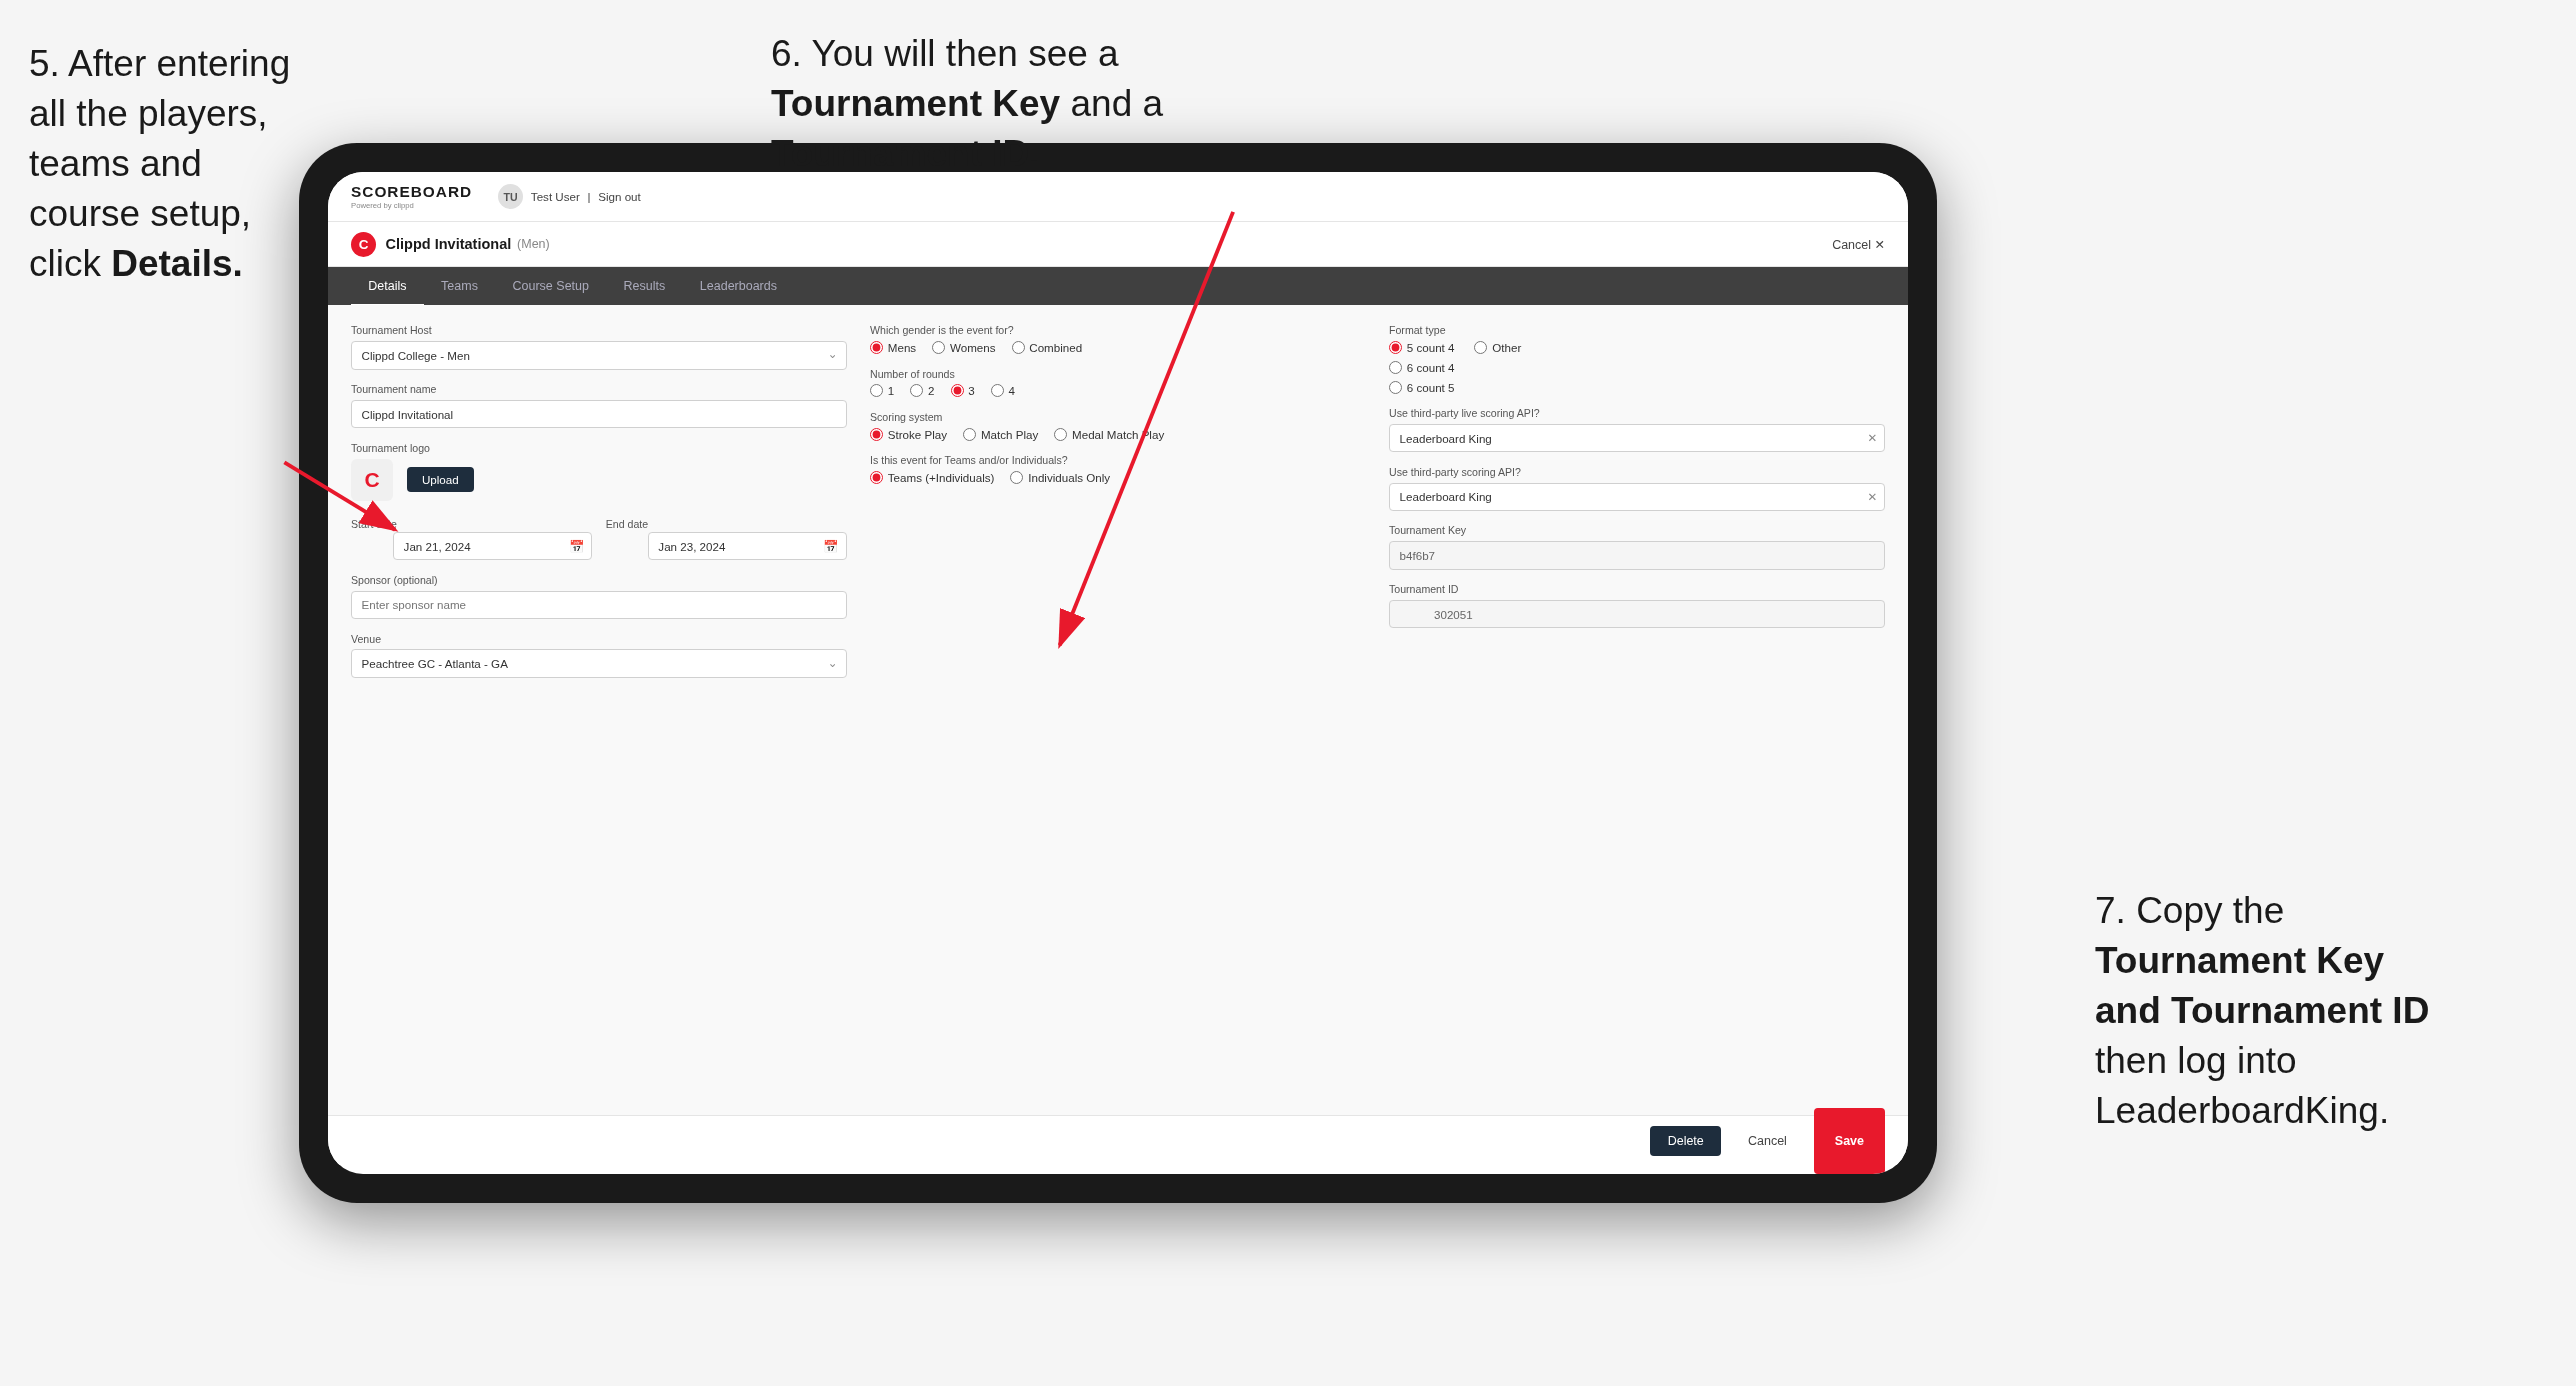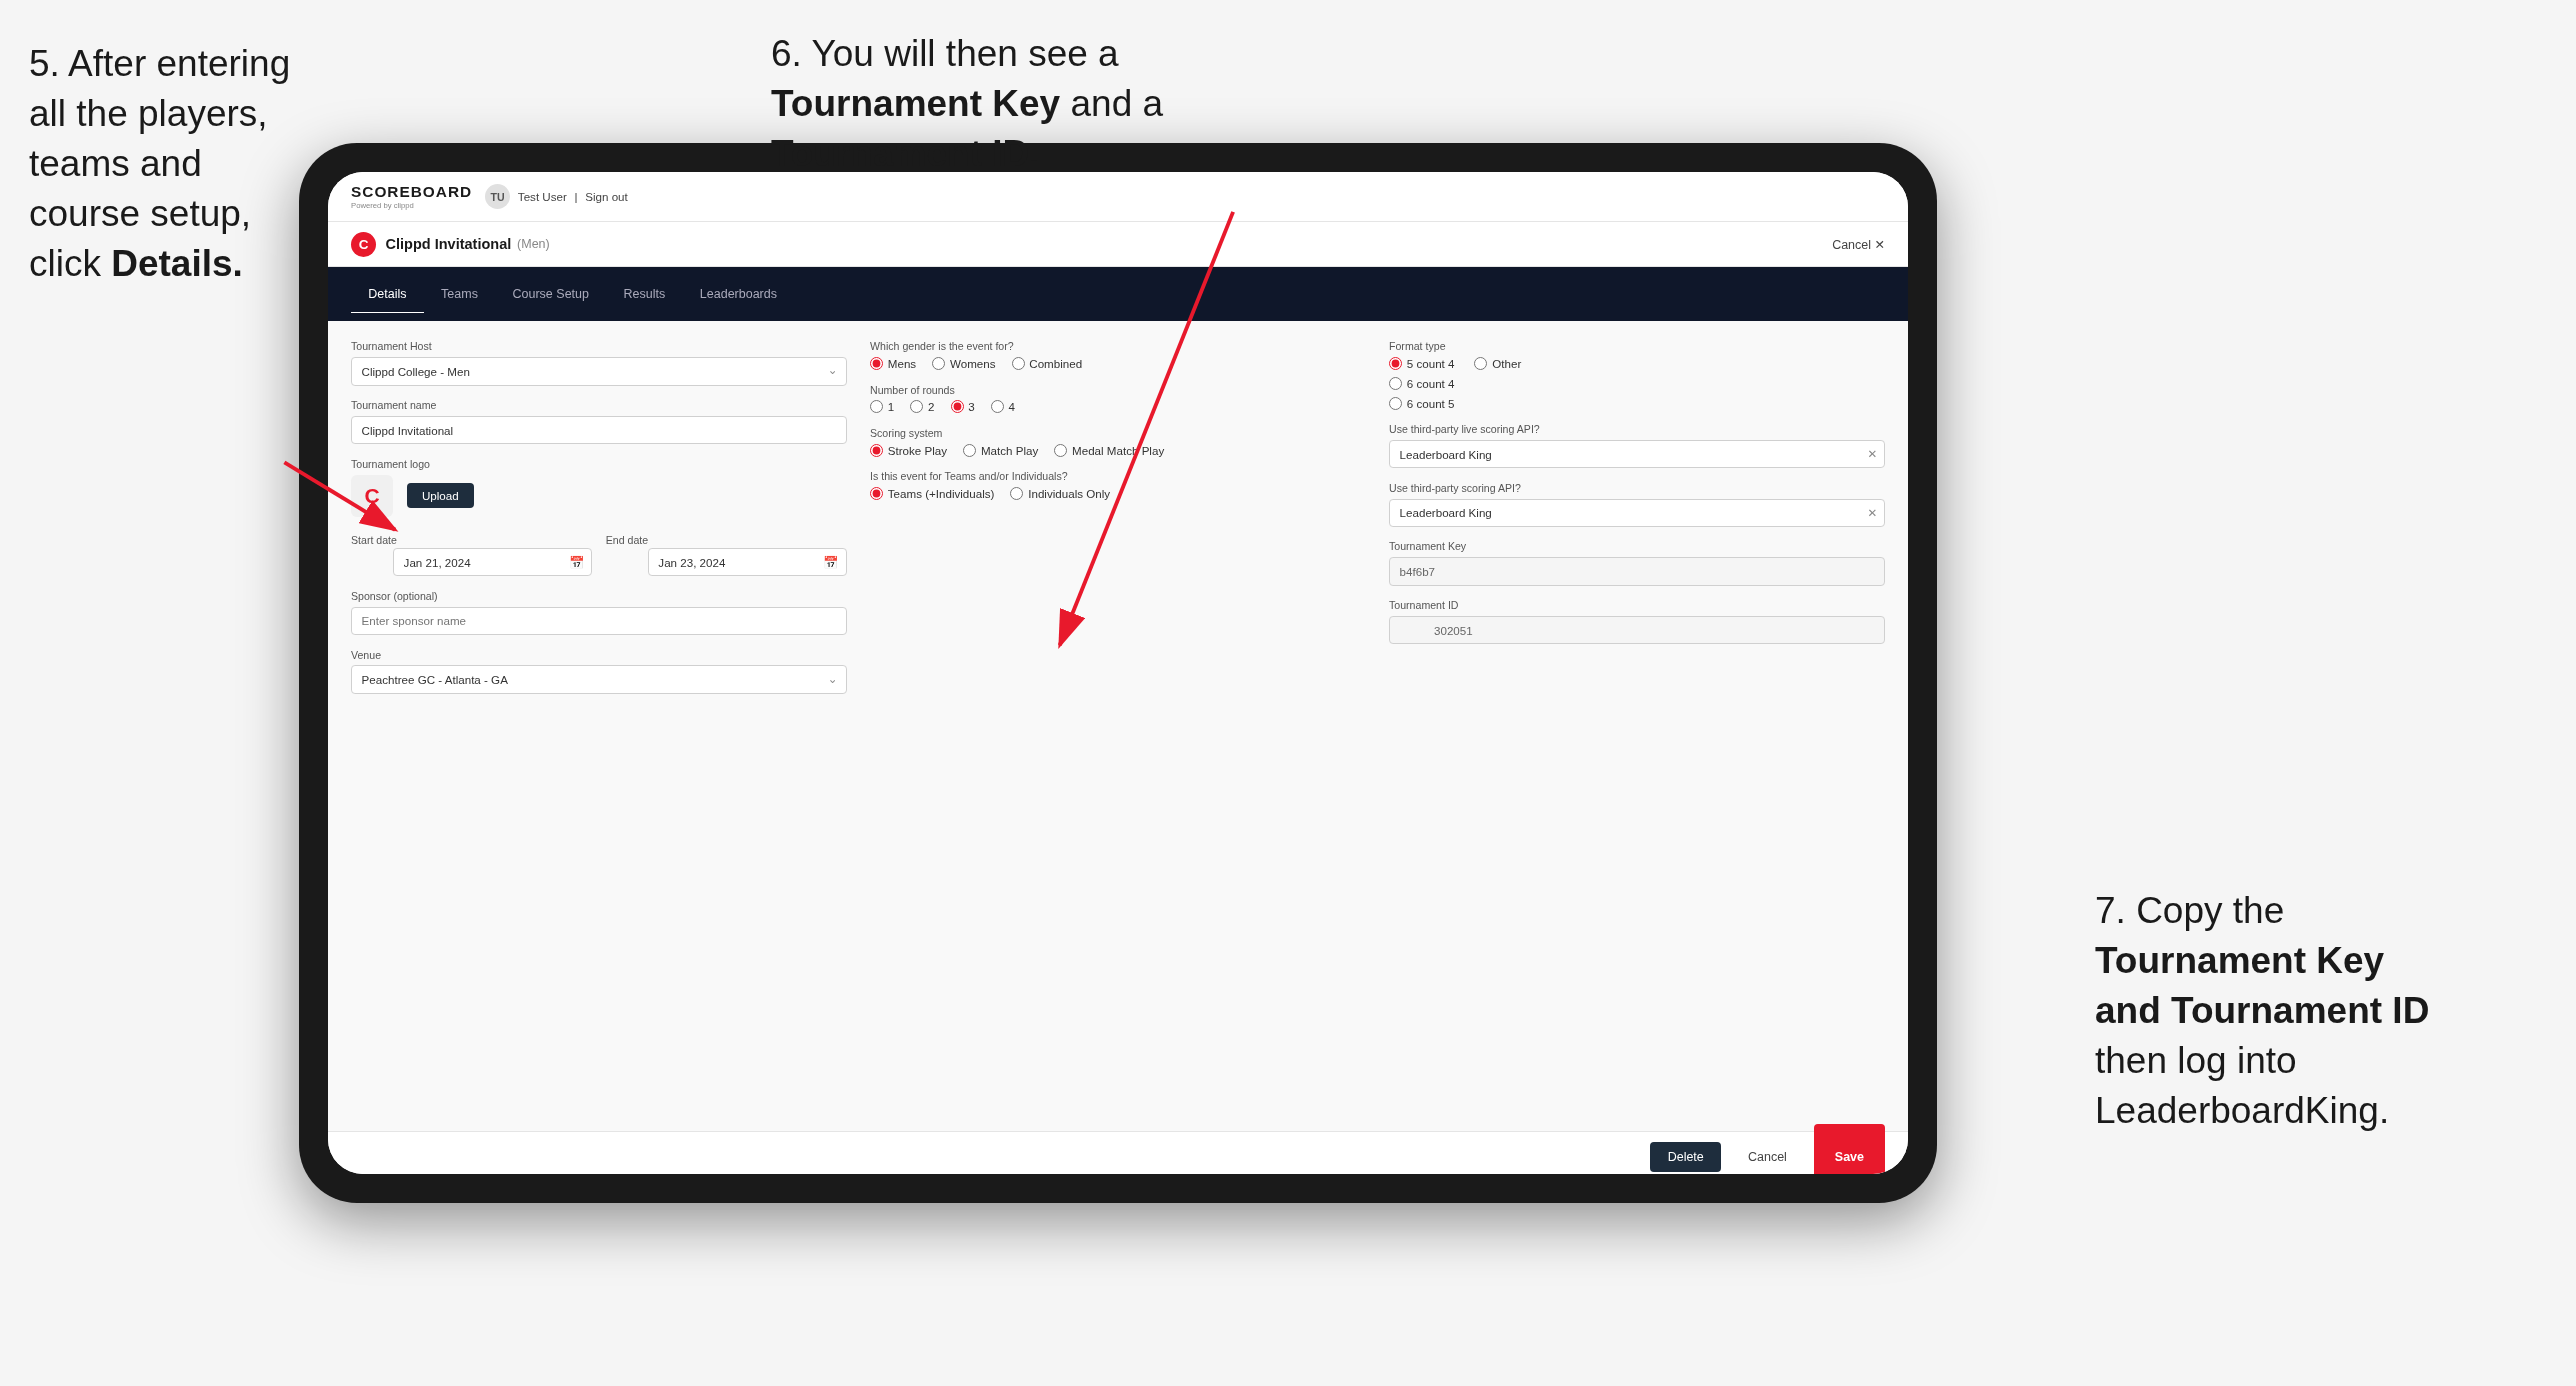--- a/index.html
+++ b/index.html
@@ -74,21 +74,21 @@
       align-items: center;
       padding: 0 23px;
       height: 50px;
       background: #fff;
       border-bottom: 1px solid #e5e5e5;
     }
 
     .brand-logo {
       display: flex;
       flex-direction: column;
-      margin-right: 13px;
+      margin-right: 26px;
     }
     .brand-name {
       font-size: 15.4px;
       font-weight: 800;
       letter-spacing: 1px;
       color: #1a1a1a;
     }
     .brand-sub {
       font-size: 7.7px;
       color: #888;
@@ -150,22 +150,22 @@
     .cancel-btn {
       margin-left: auto;
       font-size: 12.5px;
       color: #444;
       cursor: pointer;
     }
 
     
     .tabs-bar {
       display: flex;
-      background: #0f172a;
-      padding: 8px 23px;
+      background: #404040;
+      padding: 0 23px;
     }
     .tab-item {
       padding: 11.6px 17.3px;
       font-size: 12.5px;
       color: #aab;
       cursor: pointer;
       border-bottom: 1.9px solid transparent;
     }
     .tab-item.active {
       color: #fff;

